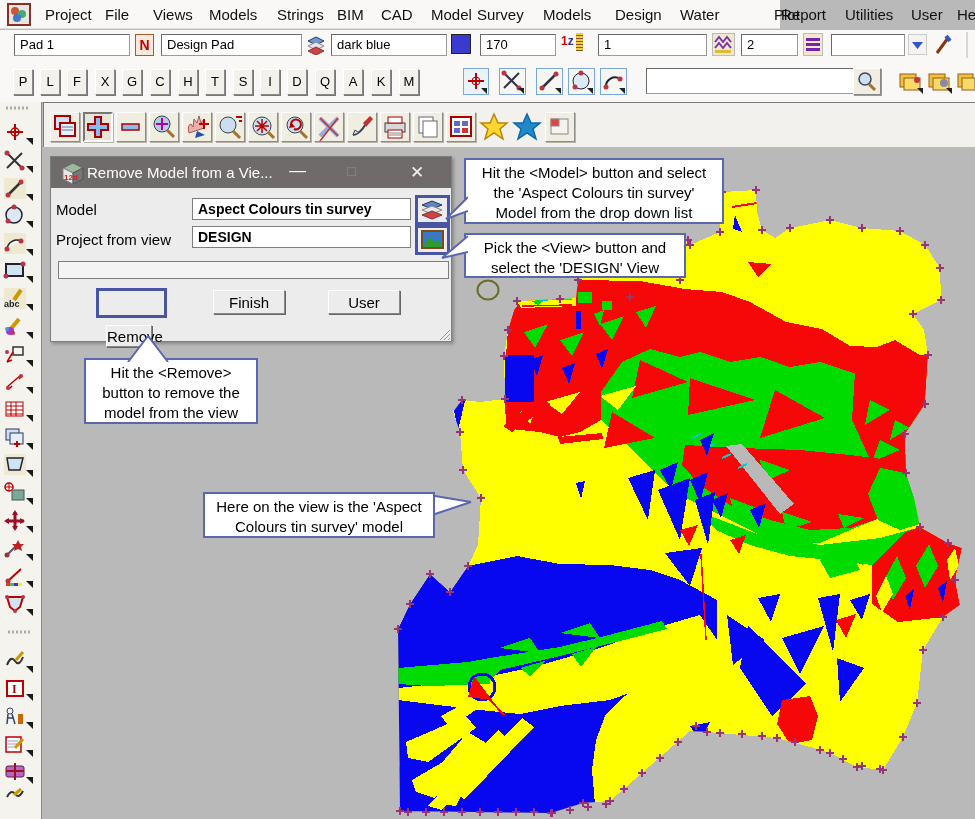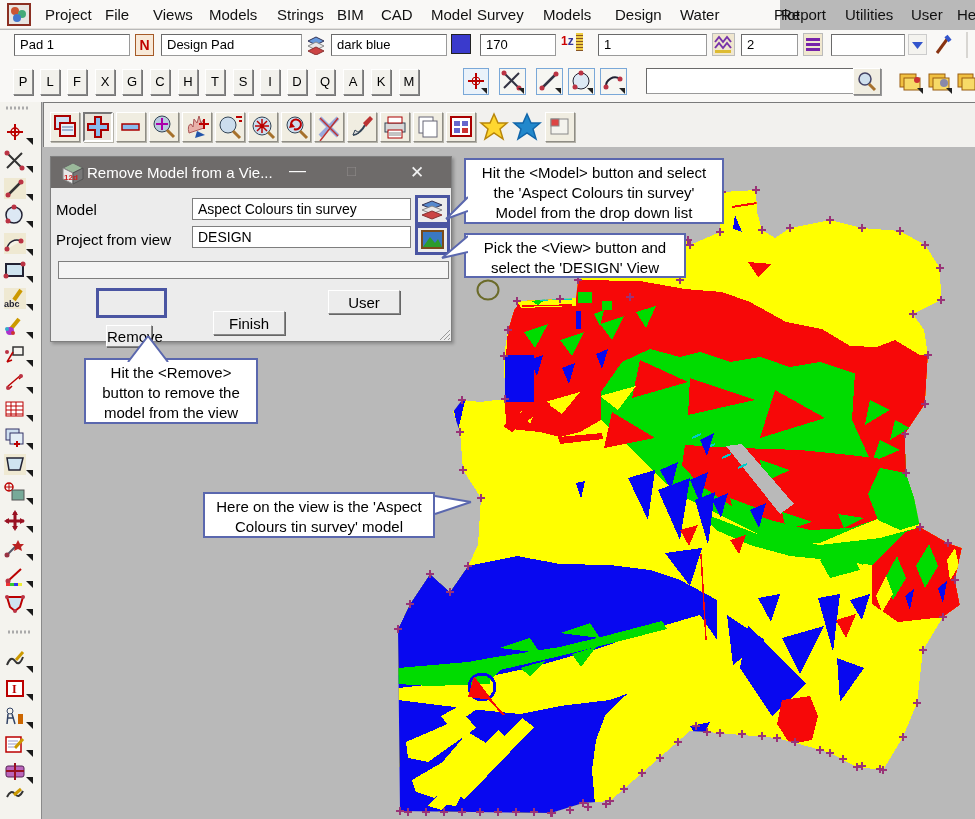--- a/index.html
+++ b/index.html
@@ -15,21 +15,21 @@
 .lbtn { position:absolute; width:20px; height:26px; top:7px; background:#f2f1ec; border:1px solid #bbb; border-top-color:#fff; border-left-color:#fff; border-right-color:#8a8a8a; border-bottom-color:#8a8a8a; font-size:13px; text-align:center; padding-top:4px; color:#000; box-shadow:1px 1px 0 #777;}
 
 #strip { left:43px; top:102px; width:932px; height:45px; background:#f2f1ee; border-left:1px solid #7a7a7a; border-top:1px solid #7a7a7a; }
 .tbtn { position:absolute; top:9px; width:30px; height:30px; background:#f0ede1; border:1px solid #fff; border-right-color:#8f8d85; border-bottom-color:#8f8d85; box-shadow:1px 1px 0 #b5b3aa; }
 
 #sidebar { left:0; top:102px; width:42px; height:717px; background:#f4f3ee; border-right:1px solid #8a8a8a; }
 
 #dlg { left:50px; top:156px; width:402px; height:186px; background:#ececec; border:1px solid #7e7e7e; box-shadow:2px 2px 3px rgba(0,0,0,.25); }
 #dlgtitle { position:absolute; left:0; top:0; width:400px; height:31px; background:#6e6b6a; color:#fff; }
 #dlgtitle .t { position:absolute; left:36px; top:7px; font-size:15px; }
-.dinp { position:absolute; background:#fff; border:1px solid #7e7e7e; font-size:14px; color:#000; padding:2px 0 0 5px; }
+.dinp { position:absolute; background:#fff; border:1px solid #7e7e7e; font-size:14px; color:#000; padding:2px 0 0 5px;font-weight:bold; }
 .bluebox { position:absolute; border:3px solid #4a55a2; width:35px; height:30px; }
 .dbtn { position:absolute; width:72px; height:24px; background:#ececec; border:1px solid #888; border-top-color:#fff; border-left-color:#fff; box-shadow:1px 1px 0 #666; font-size:15px; text-align:center; padding-top:3px; color:#000; }
 
 .co { position:absolute; background:#fff; border:2px solid #5a67ae; color:#000; font-size:15px; text-align:center; line-height:20px; padding-top:3px; }
 .co b { font-weight:normal; }
 </style>
 </head>
 <body>
 
 <div class="abs" id="row1">
@@ -558,21 +558,21 @@
       </svg></div>
   <div class="bluebox" style="left:364px;top:68px;"><svg width="29" height="24" style="background:#ececec">
         <rect x="3" y="2" width="23" height="19" fill="#7a4a1a"></rect>
         <rect x="5" y="4" width="19" height="15" fill="#3a78c2"></rect>
         <polygon points="5,19 12,9 17,15 20,11 24,19" fill="#2c9c2c"></polygon>
       </svg></div>
   <div class="dinp" style="left:7px;top:104px;width:391px;height:18px;background:#f4f4f4;"></div>
   <div class="abs" style="left:45px;top:131px;width:71px;height:30px;border:3px solid #4a55a2;">
       <div class="dbtn" style="left:7px;top:1px;width:46px;height:22px;padding-top:2px;margin-top:33px;">Remove</div>
     </div>
-  <div class="dbtn" style="left:162px;top:133px;margin-top:21px;">Finish</div>
+  <div class="dbtn" style="left:162px;top:133px;">Finish</div>
   <div class="dbtn" style="left:277px;top:133px;">User</div>
   <svg style="position:absolute;left:388px;top:172px;" width="12" height="12">
       <path d="M11 1 L1 11 M11 5 L5 11 M11 9 L9 11" stroke="#999" fill="none"></path>
     </svg>
 </div>
 
 <div class="co" style="left:464px;top:158px;width:260px;height:66px;">Hit the <b>&lt;Model&gt;</b> button and select<br>the 'Aspect Colours tin survey'<br>Model from the drop down list</div>
 <svg class="abs" style="left:444px;top:195px;" width="24" height="26">
     <polygon points="24,2 24,16 2,24" fill="#fff"></polygon>
     <path d="M24 2 L2 24 M24 16 L2 24" stroke="#5a67ae" stroke-width="2" fill="none"></path>

